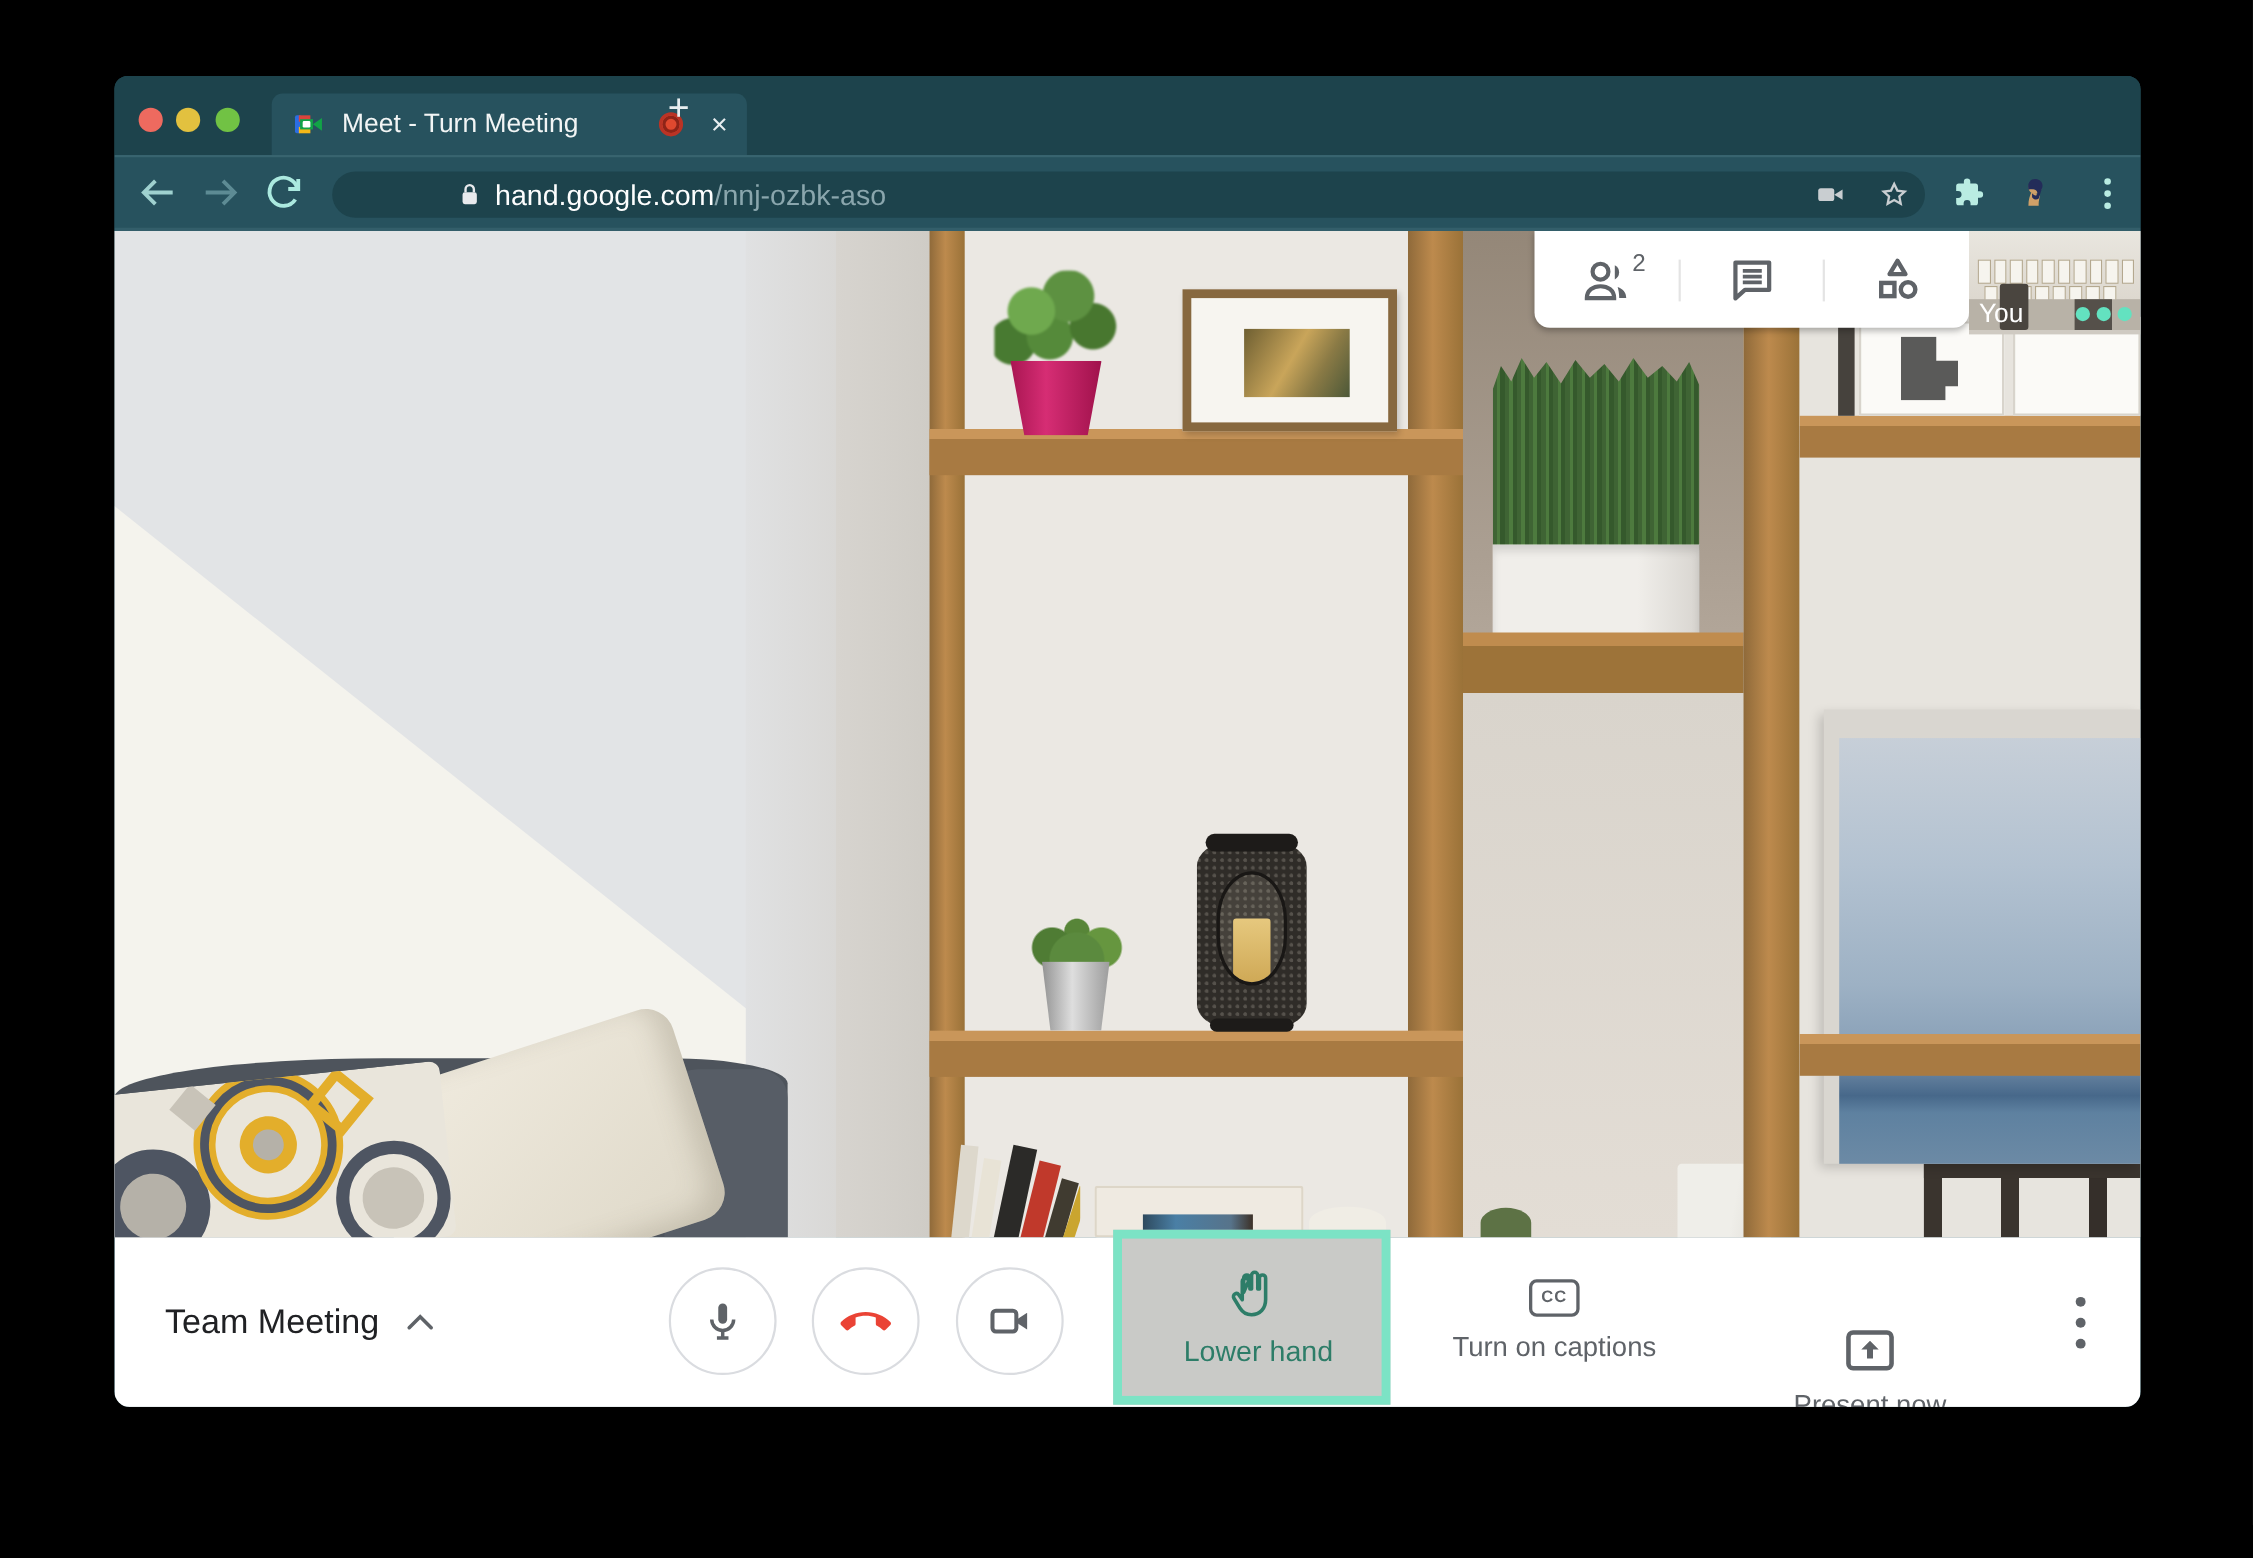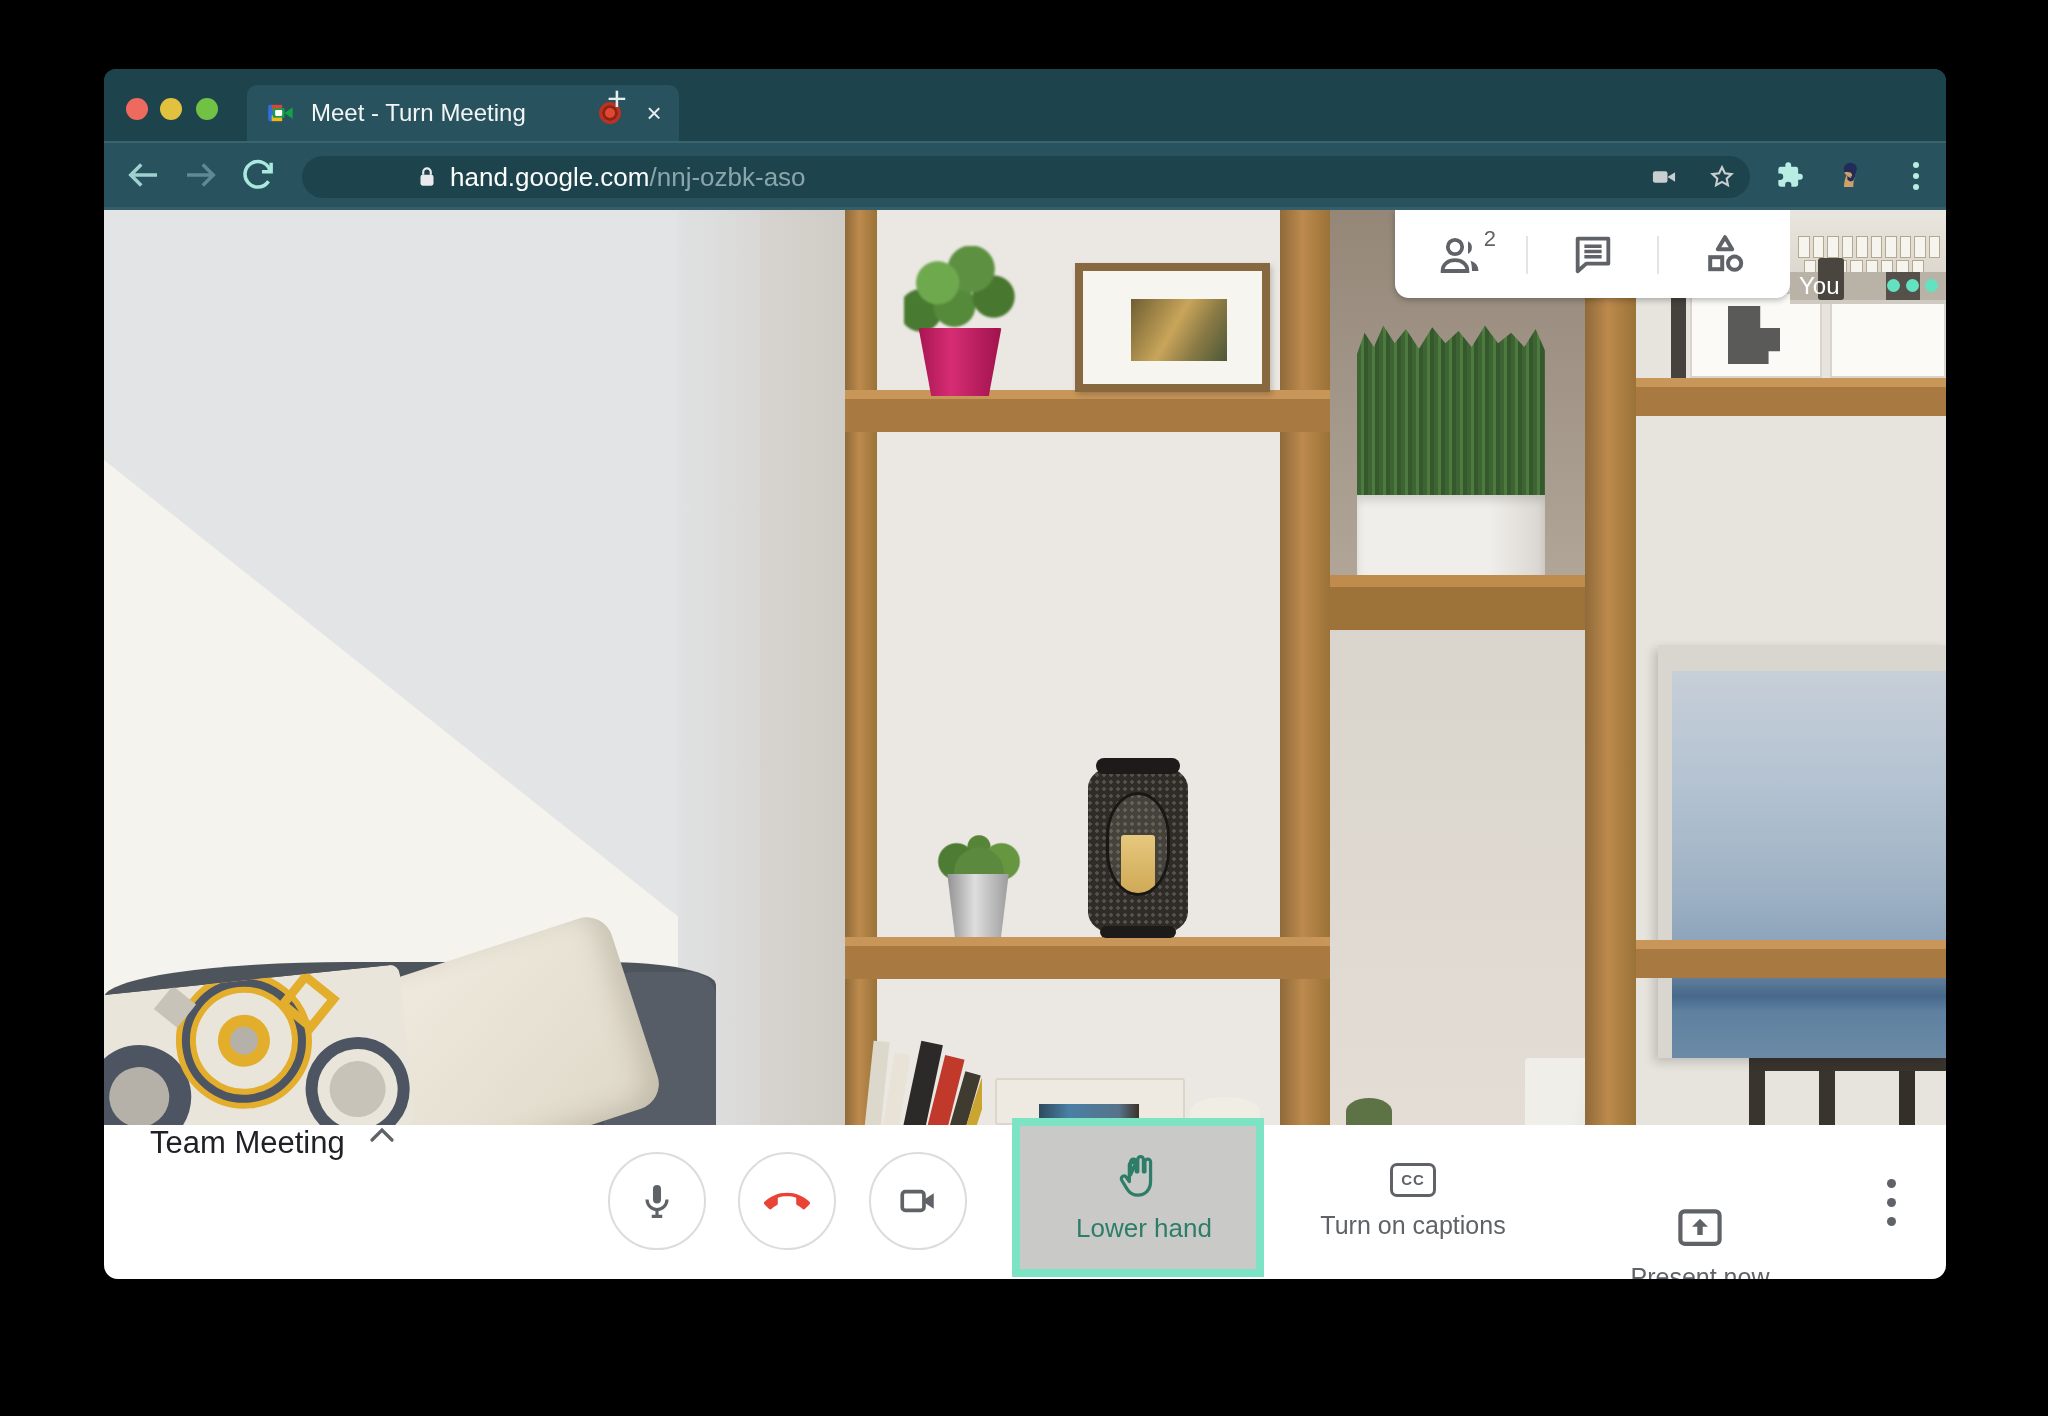--- a/index.html
+++ b/index.html
@@ -150,21 +150,21 @@
   .thumb-frames2 { top:50px; height:14px; left:14px; width:120px; }
   .thumb-desk { position:absolute; left:0; top:62px; width:100%; height:28px; background:#b8b2a7; }
   .thumb-gear1 { position:absolute; left:28px; top:48px; width:26px; height:42px; background:#4a453f; border-radius:3px; }
   .thumb-gear2 { position:absolute; left:96px; top:62px; width:34px; height:28px; background:#55504a; }
   .you-label { position:absolute; left:9px; bottom:4px; color:#fff; font-size:24px; }
   .mic-dots { position:absolute; right:8px; bottom:12px; display:flex; gap:6px; }
   .mic-dots span { width:13px; height:13px; border-radius:50%; background:#63e2c0; }
 
   
   .bottombar { position:absolute; left:0; top:1056px; width:1842px; height:154px; background:#fff; }
-  .meet-name { position:absolute; left:46px; top:0; height:154px; display:flex; gap:22px;
+  .meet-name { position:absolute; left:46px; top:0; height:154px; display:flex; align-items:center; gap:22px;
                color:#202124; font-size:31px; font-weight:500; }
   .circle-btn { position:absolute; top:27px; width:98px; height:98px; border-radius:50%;
                 border:2px solid #dadce0; background:#fff; display:flex; align-items:center; justify-content:center; }
   .btn-mic { left:504px; } .btn-hang { left:634px; } .btn-cam { left:765px; }
   .lower-hand { position:absolute; left:908px; top:-7px; width:252px; height:159px;
                 background:#c9cac7; border:8px solid #7ce3c5; display:flex; flex-direction:column;
                 align-items:center; justify-content:center; gap:10px; }
   .lower-hand span { color:#2d7d68; font-size:26px;margin-left:12px; }
   .bar-btn { position:absolute; top:0; width:260px; height:152px; display:flex; flex-direction:column;
              align-items:center; justify-content:center; gap:14px; color:#5f6368; font-size:25px; }

